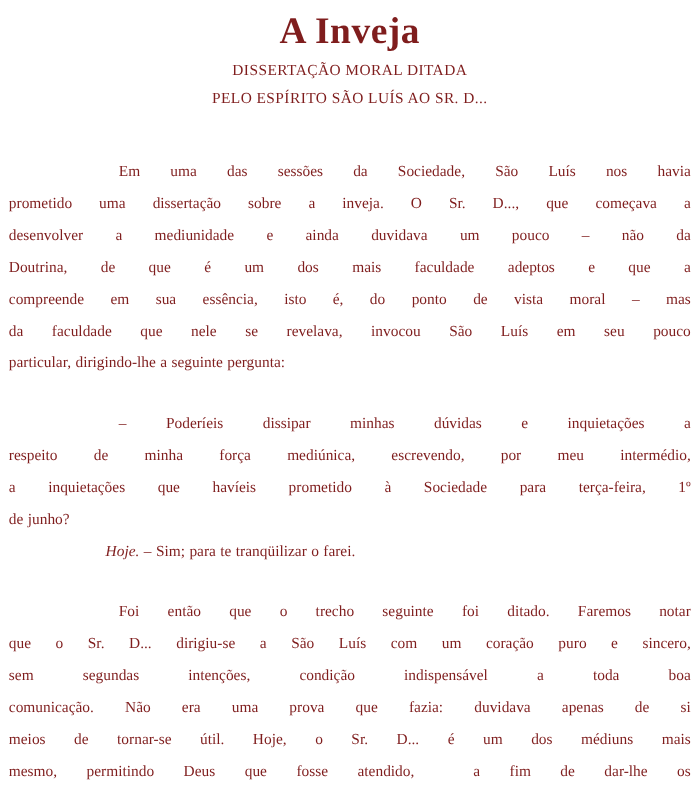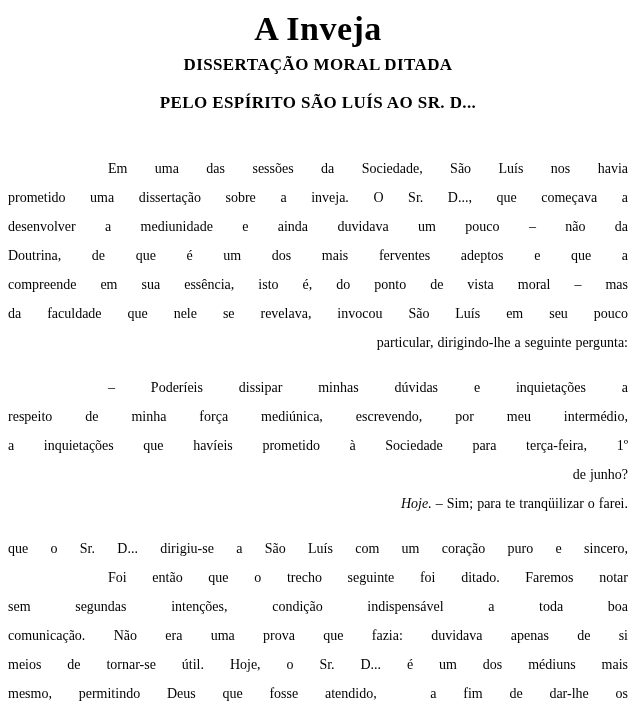--- a/index.html
+++ b/index.html
@@ -7,62 +7,62 @@
     padding: 0;
     background: #ffffff;
   }
   .page {
     position: relative;
     width: 636px;
     height: 715px;
     background: #ffffff;
     overflow: hidden;
     font-family: "Liberation Serif", "DejaVu Serif", serif;
-    color: #000000;
+    color: #7f1d1d;
   }
   .title {
     margin: 0;
     padding-top: 10px;
     font-size: 34px;
     line-height: 38px;
     font-weight: bold;
     text-align: center;
     letter-spacing: 0.5px;
   }
   .subtitle {
-    margin: 12px;
-    font-size: 17px;
+    margin: 0;
+    font-size: 14px;
     line-height: 26px;
-    font-weight: bold;
+    font-weight: normal;
     text-align: center;
     letter-spacing: 0.4px;
   }
   .subtitle.first {
     margin-top: 4px;
   }
   .doc-body {
     margin: 38px 8px 0 8px;
   }
   .block + .block {
-    margin-top: 16px;
+    margin-top: 26px;
   }
   .block.no-gap {
     margin-top: 0;
   }
   .line {
     font-size: 14px;
     line-height: 29px;
     height: 29px;
     overflow: hidden;
     text-align: justify;
     text-align-last: justify;
     word-spacing: 0.5px;
   }
   .line.left {
-    text-align: right;
+    text-align: left;
     text-align-last: auto;
   }
   .line.indent {
     padding-left: 100px;
   }
   .italic {
     font-style: italic;
   }
 </style>
 </head>
@@ -72,36 +72,36 @@
   <header>
     <h1 class="title">A Inveja</h1>
     <div class="subtitle first">DISSERTAÇÃO MORAL DITADA</div>
     <div class="subtitle">PELO ESPÍRITO SÃO LUÍS AO SR. D...</div>
   </header>
   <main class="doc-body">
       <div class="block no-gap">
         <div class="line indent">Em uma das sessões da Sociedade, São Luís nos havia</div>
         <div class="line">prometido uma dissertação sobre a inveja. O Sr. D..., que começava a</div>
         <div class="line">desenvolver a mediunidade e ainda duvidava um pouco – não da</div>
-        <div class="line">Doutrina, de que é um dos mais ferventes adeptos e que a</div>
+        <div class="line">Doutrina, de que é um dos mais faculdade adeptos e que a</div>
         <div class="line">compreende em sua essência, isto é, do ponto de vista moral – mas</div>
         <div class="line">da faculdade que nele se revelava, invocou São Luís em seu pouco</div>
         <div class="line left">particular, dirigindo-lhe a seguinte pergunta:</div>
       </div>
       <div class="block">
         <div class="line indent">– Poderíeis dissipar minhas dúvidas e inquietações a</div>
         <div class="line">respeito de minha força mediúnica, escrevendo, por meu intermédio,</div>
         <div class="line">a inquietações que havíeis prometido à Sociedade para terça-feira, 1º</div>
         <div class="line left">de junho?</div>
       </div>
       <div class="block no-gap">
         <div class="line left" style="padding-left: 88px;"><span class="italic">Hoje.</span> – Sim; para te tranqüilizar o farei.</div>
       </div>
       <div class="block">
+        <div class="line indent">Foi então que o trecho seguinte foi ditado. Faremos notar</div>
         <div class="line">que o Sr. D... dirigiu-se a São Luís com um coração puro e sincero,</div>
-        <div class="line indent">Foi então que o trecho seguinte foi ditado. Faremos notar</div>
         <div class="line">sem segundas intenções, condição indispensável a toda boa</div>
         <div class="line">comunicação. Não era uma prova que fazia: duvidava apenas de si</div>
         <div class="line">meios de tornar-se útil. Hoje, o Sr. D... é um dos médiuns mais</div>
         <div class="line">mesmo, permitindo Deus que fosse atendido,&nbsp; a fim de dar-lhe os</div>
       </div>
     </main>
 </div>
 
 </body></html>

